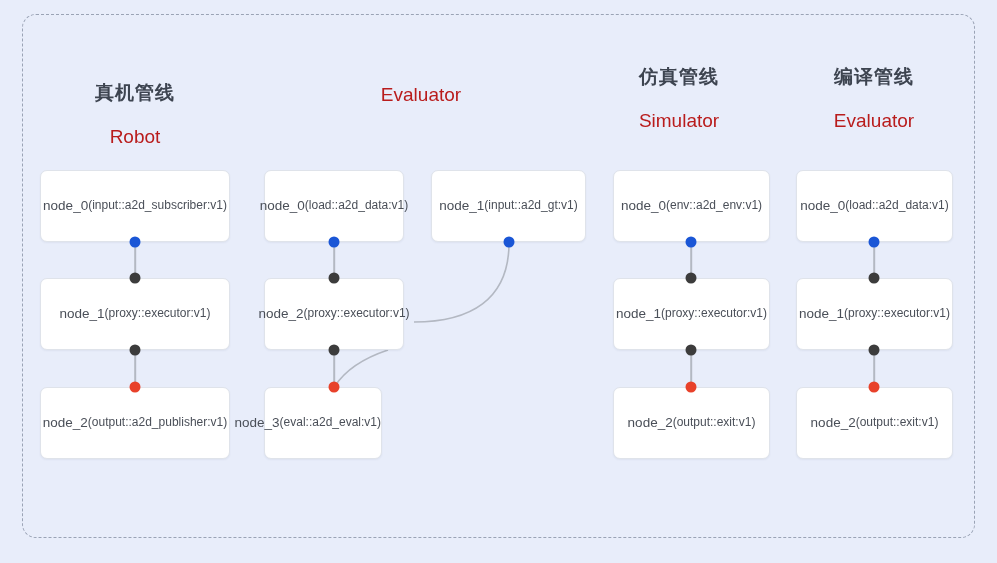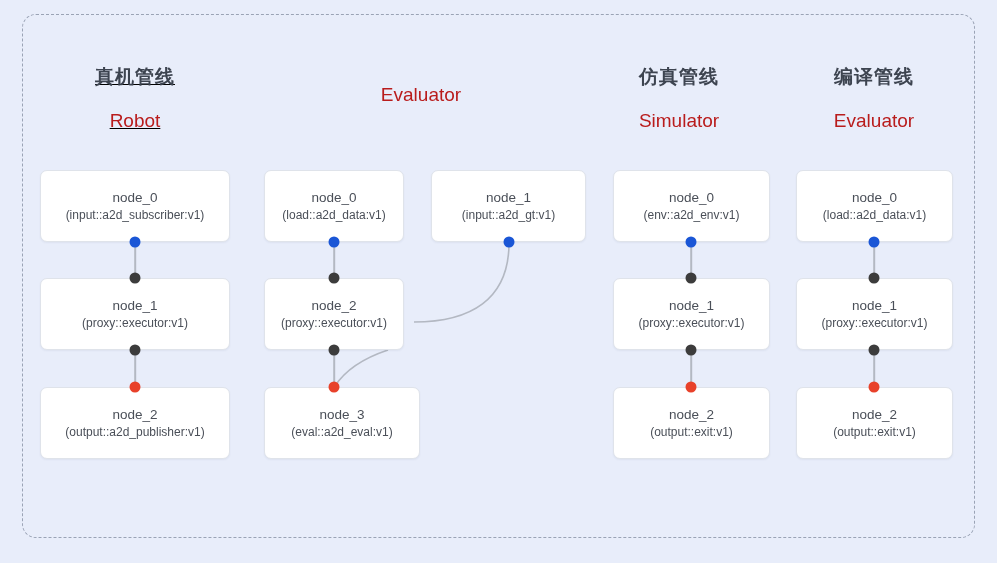--- a/index.html
+++ b/index.html
@@ -59,21 +59,21 @@
 
   
   .node {
     position: absolute;
     box-sizing: border-box;
     background: #ffffff;
     border: 1px solid #dfe3ea;
     border-radius: 7px;
     box-shadow: 0 1px 2px rgba(40, 50, 80, 0.06);
     display: flex;
-    flex-direction: column;
+    flex-direction: row;
     align-items: center;
     justify-content: center;
     text-align: center;
   }
   .node-name {
     font-size: 13.5px;
     color: #4a4f58;
     line-height: 1.45;
   }
   .node-type {
@@ -115,21 +115,21 @@
     stroke-width: 1.6;
   }
 </style>
 </head>
 <body>
 
 <div id="canvas">
 
   <div class="group-frame"></div>
 
-  <div class="col-head" style="left:40px; top:64px; width:190px;text-decoration:underline;">
+  <div class="col-head" style="left:40px; top:80px; width:190px;">
     <div class="col-title-cn">真机管线</div>
     <div class="col-title-en">Robot</div>
   </div>
 
   <div class="col-head" style="left:326px; top:64px; width:190px;">
     <div class="col-title-en">Evaluator</div>
   </div>
 
   <div class="col-head" style="left:584px; top:64px; width:190px;">
     <div class="col-title-cn">仿真管线</div>
@@ -183,21 +183,21 @@
   </div>
   <div class="port port-blue" style="left:509px; top:242px;"></div>
 
   <div class="node" style="left:264px; top:278px; width:140px; height:72px;">
     <div class="node-name">node_2</div>
     <div class="node-type">(proxy::executor:v1)</div>
   </div>
   <div class="port port-black" style="left:334px; top:278px;"></div>
   <div class="port port-black" style="left:334px; top:350px;"></div>
 
-  <div class="node" style="left:264px; top:387px; width:156px; height:72px;">
+  <div class="node" style="left:264px; top:387px; width:118px; height:72px;justify-content:flex-end;">
     <div class="node-name">node_3</div>
     <div class="node-type">(eval::a2d_eval:v1)</div>
   </div>
   <div class="port port-red" style="left:334px; top:387px;"></div>
 
   <div class="link-v" style="left:691px; top:242px; height:36px;"></div>
   <div class="link-v" style="left:691px; top:350px; height:37px;"></div>
 
   <div class="node" style="left:613px; top:170px; width:157px; height:72px;">
     <div class="node-name">node_0</div>

